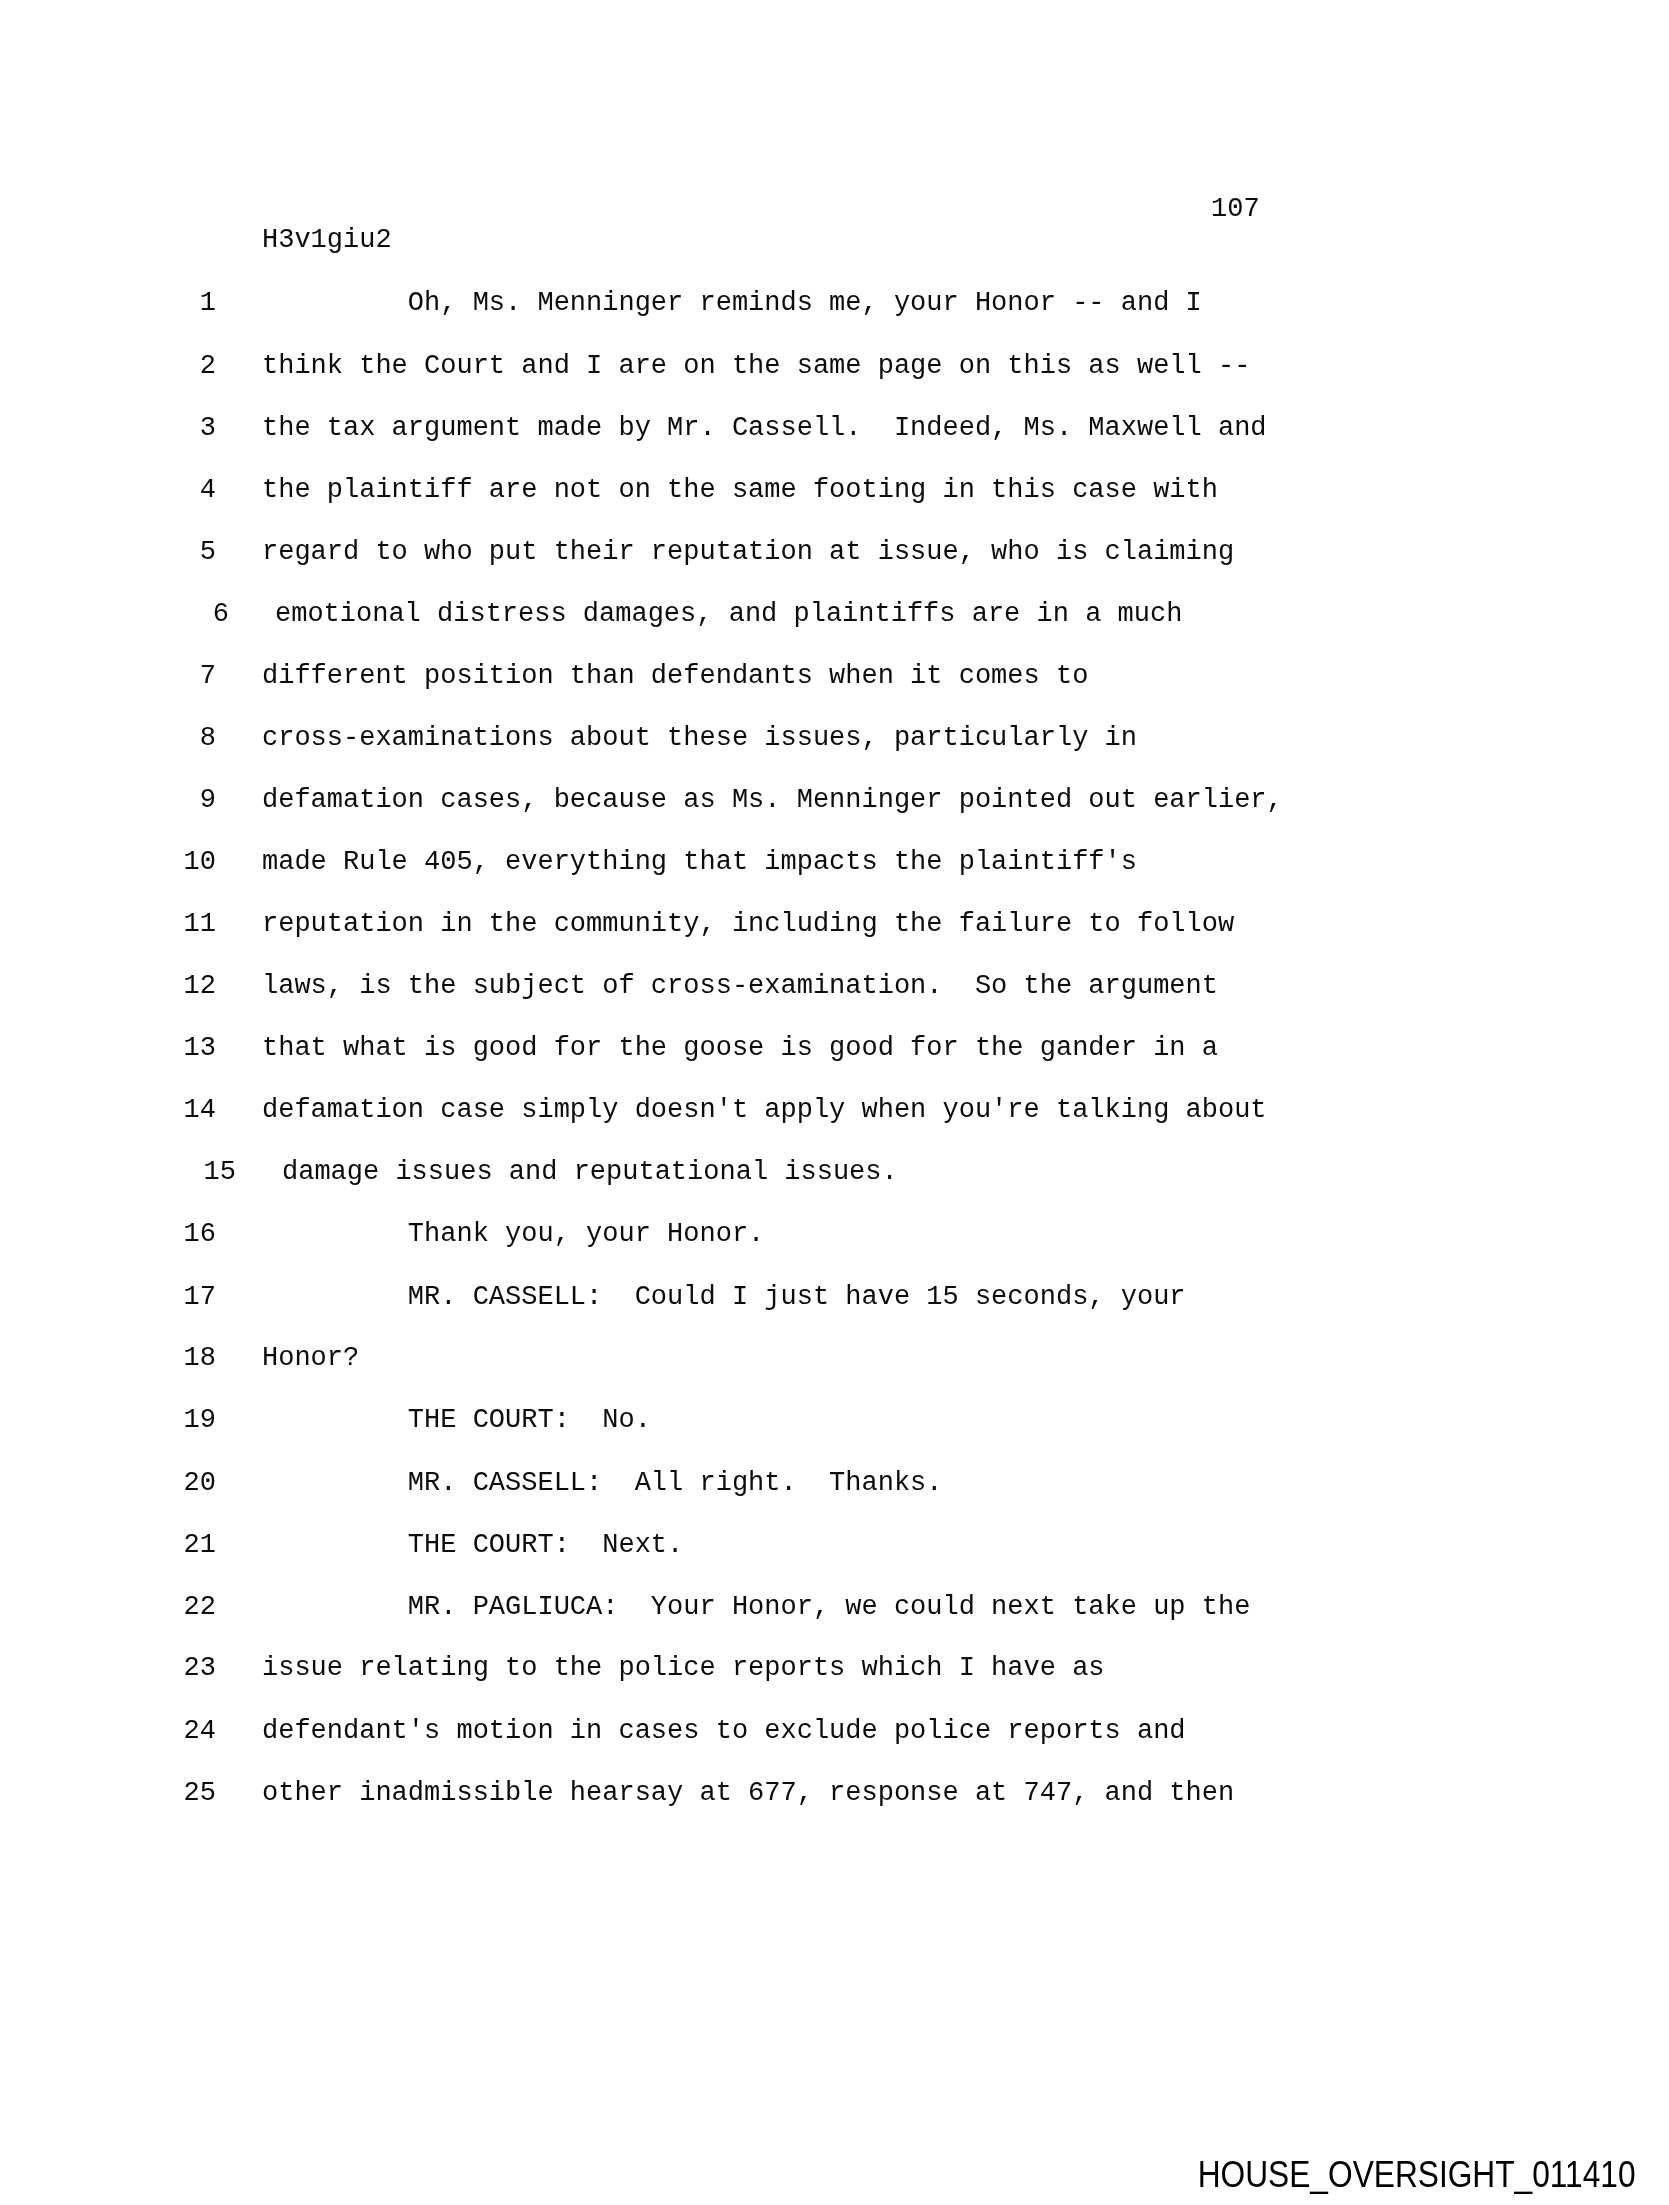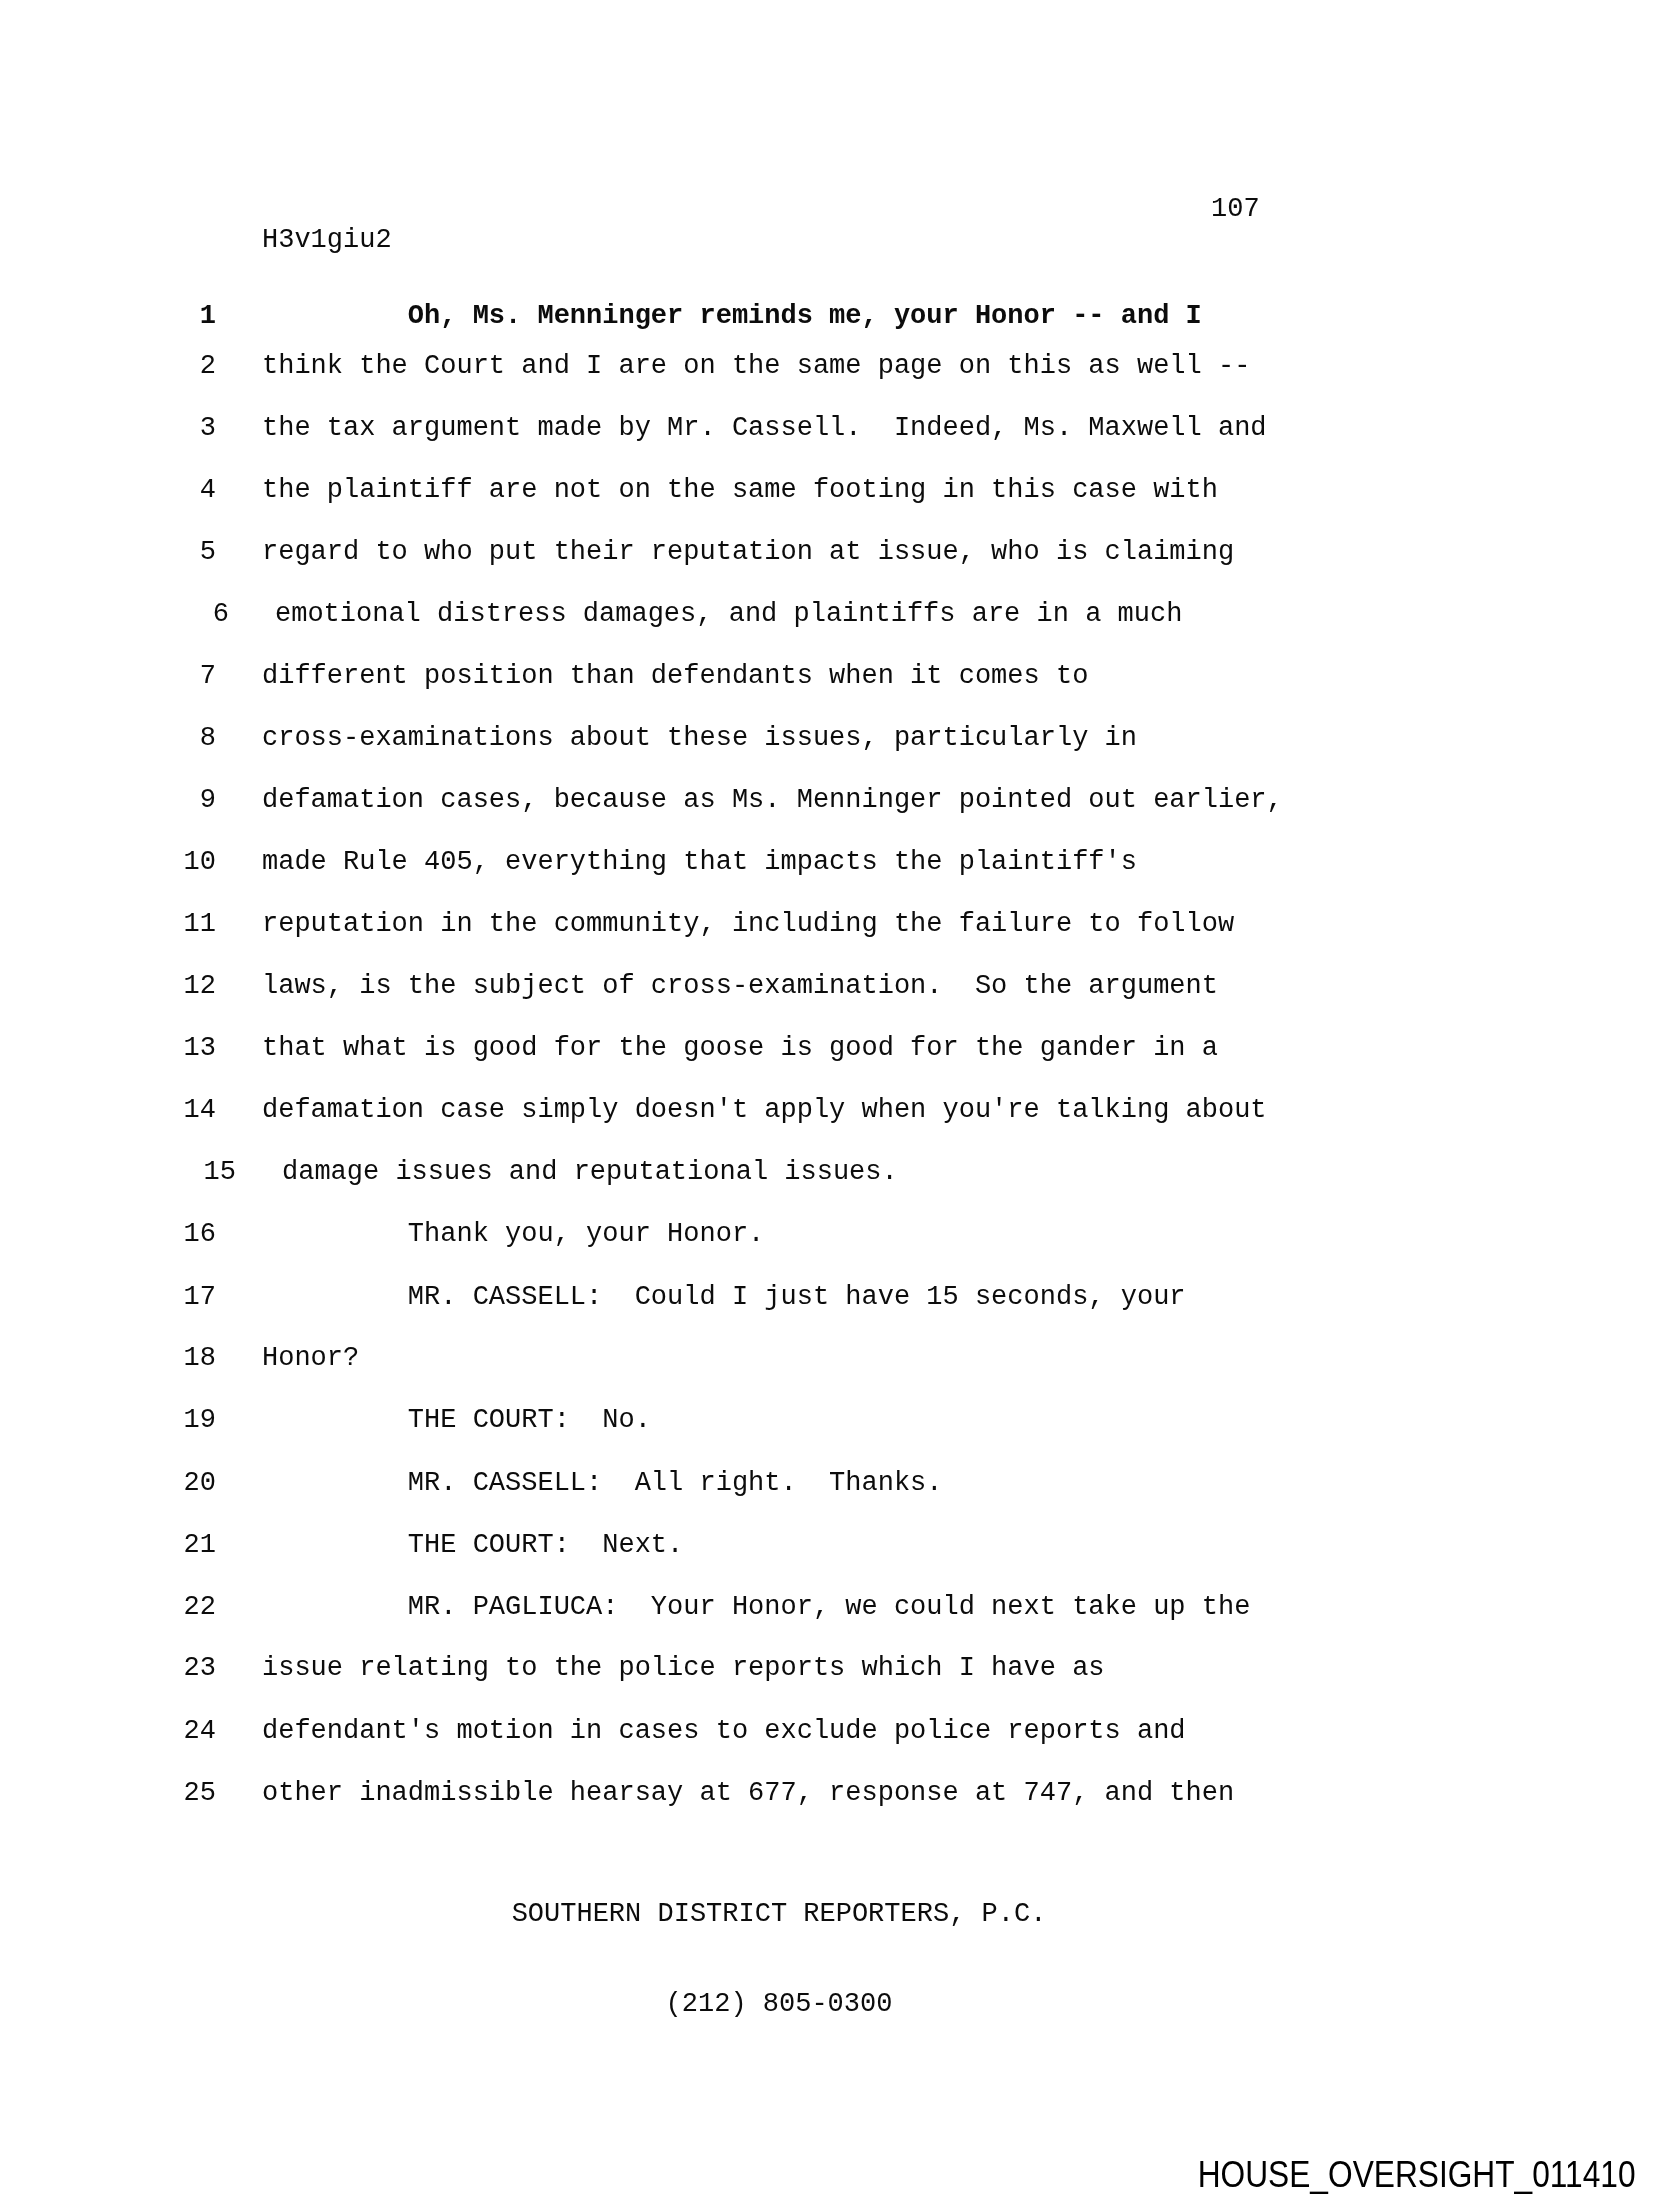--- a/index.html
+++ b/index.html
@@ -73,21 +73,21 @@
   }
 </style>
 </head>
 <body>
 
 <div class="page">
   <div class="page-number">107</div>
   <div class="case-code">H3v1giu2</div>
 
   <div class="lines" id="lines">
-      <div class="t-line" style="top: 303px; font-weight: bold;"><span class="ln">1</span><span class="lt">         Oh, Ms. Menninger reminds me, your Honor -- and I</span></div>
+      <div class="t-line" style="top: 290px;"><span class="ln">1</span><span class="lt">         Oh, Ms. Menninger reminds me, your Honor -- and I</span></div>
       <div class="t-line" style="top: 353px;"><span class="ln">2</span><span class="lt">think the Court and I are on the same page on this as well --</span></div>
       <div class="t-line" style="top: 415px;"><span class="ln">3</span><span class="lt">the tax argument made by Mr. Cassell.  Indeed, Ms. Maxwell and</span></div>
       <div class="t-line" style="top: 477px;"><span class="ln">4</span><span class="lt">the plaintiff are not on the same footing in this case with</span></div>
       <div class="t-line" style="top: 539px;"><span class="ln">5</span><span class="lt">regard to who put their reputation at issue, who is claiming</span></div>
       <div class="t-line" style="top: 601px; margin-left: 13px;"><span class="ln">6</span><span class="lt">emotional distress damages, and plaintiffs are in a much</span></div>
       <div class="t-line" style="top: 663px;"><span class="ln">7</span><span class="lt">different position than defendants when it comes to</span></div>
       <div class="t-line" style="top: 725px;"><span class="ln">8</span><span class="lt">cross-examinations about these issues, particularly in</span></div>
       <div class="t-line" style="top: 787px;"><span class="ln">9</span><span class="lt">defamation cases, because as Ms. Menninger pointed out earlier,</span></div>
       <div class="t-line" style="top: 849px;"><span class="ln">10</span><span class="lt">made Rule 405, everything that impacts the plaintiff's</span></div>
       <div class="t-line" style="top: 911px;"><span class="ln">11</span><span class="lt">reputation in the community, including the failure to follow</span></div>
@@ -100,20 +100,16 @@
       <div class="t-line" style="top: 1345px;"><span class="ln">18</span><span class="lt">Honor?</span></div>
       <div class="t-line" style="top: 1407px;"><span class="ln">19</span><span class="lt">         THE COURT:  No.</span></div>
       <div class="t-line" style="top: 1470px;"><span class="ln">20</span><span class="lt">         MR. CASSELL:  All right.  Thanks.</span></div>
       <div class="t-line" style="top: 1532px;"><span class="ln">21</span><span class="lt">         THE COURT:  Next.</span></div>
       <div class="t-line" style="top: 1594px;"><span class="ln">22</span><span class="lt">         MR. PAGLIUCA:  Your Honor, we could next take up the</span></div>
       <div class="t-line" style="top: 1655px;"><span class="ln">23</span><span class="lt">issue relating to the police reports which I have as</span></div>
       <div class="t-line" style="top: 1718px;"><span class="ln">24</span><span class="lt">defendant's motion in cases to exclude police reports and</span></div>
       <div class="t-line" style="top: 1780px;"><span class="ln">25</span><span class="lt">other inadmissible hearsay at 677, response at 747, and then</span></div>
     </div>
 
-  <div class="footer">
-    <div>SOUTHERN DISTRICT REPORTERS, P.C.</div>
-    <div>(212) 805-0300</div>
-  </div>
 
   <div class="stamp">HOUSE_OVERSIGHT_011410</div>
 </div>
 
 
 </body></html>

